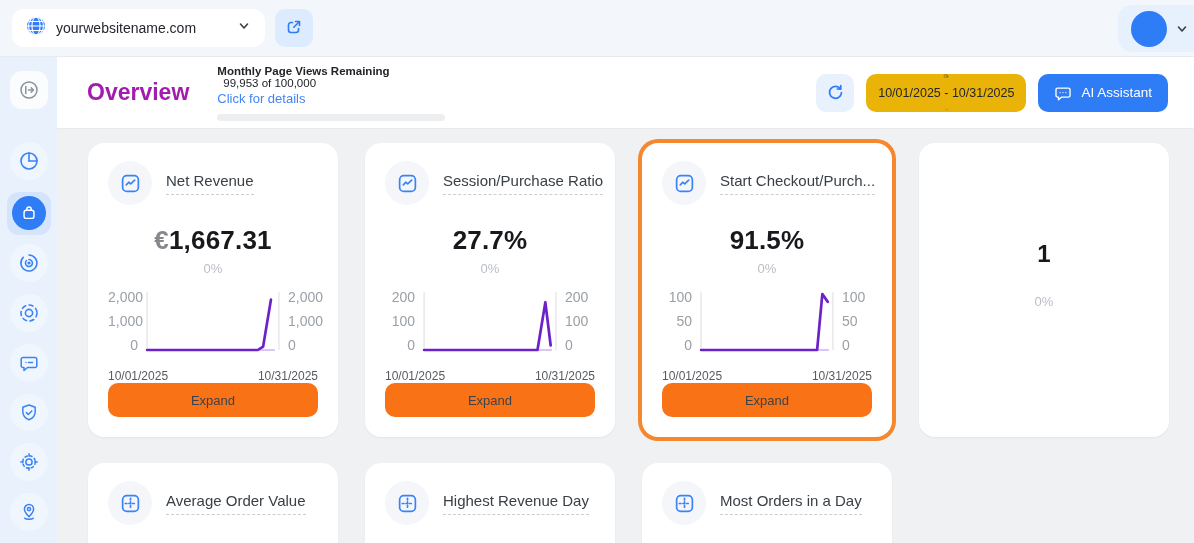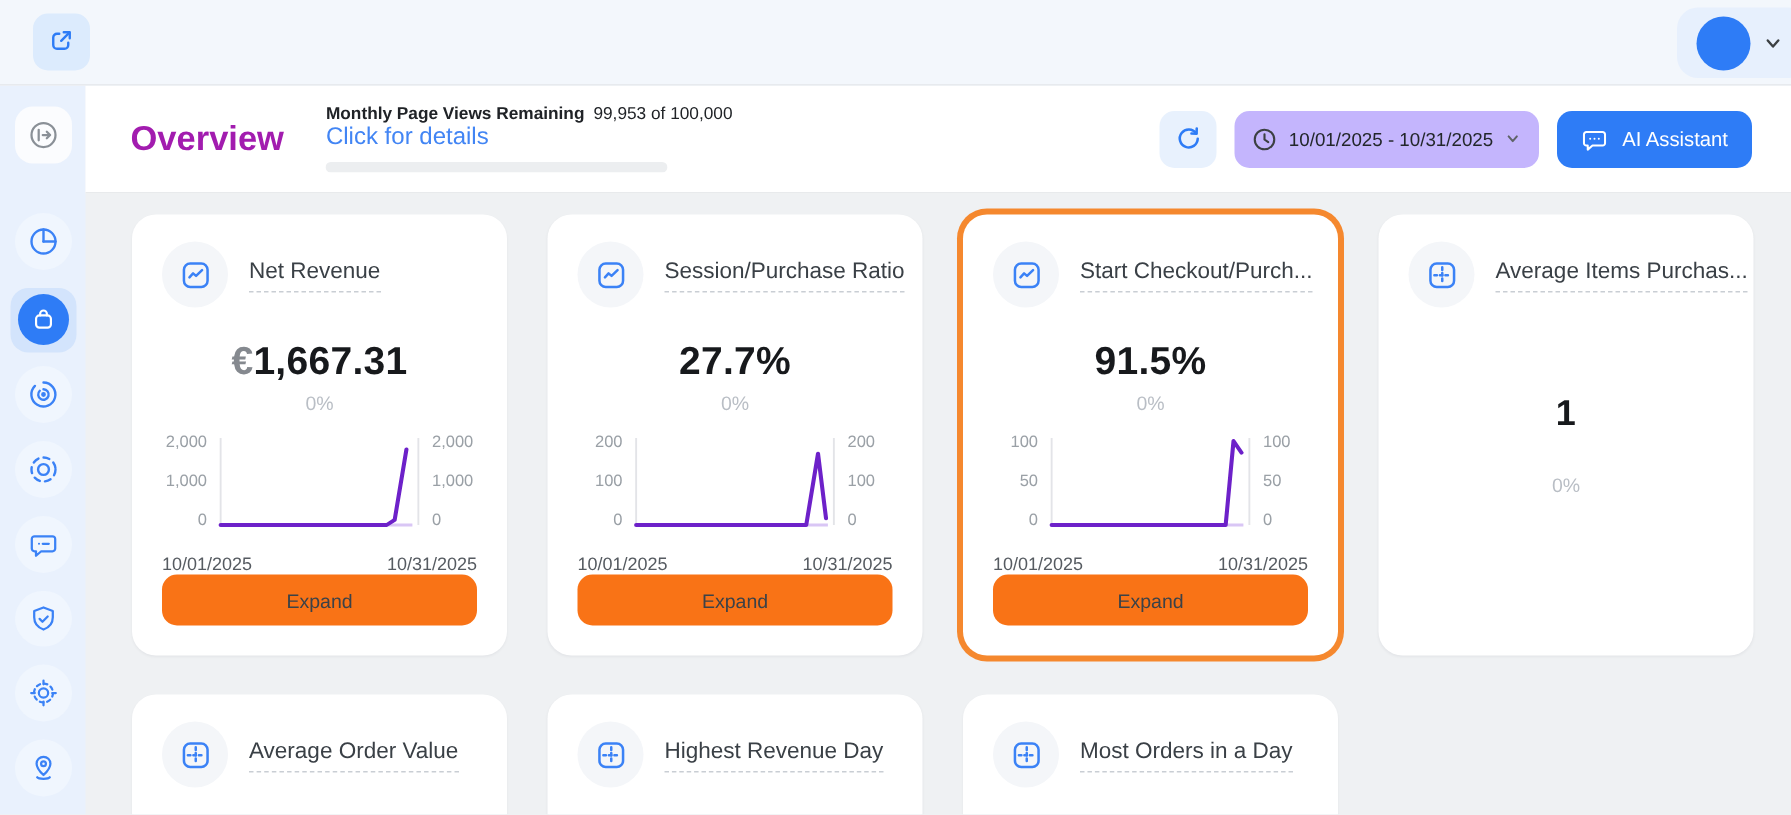--- a/index.html
+++ b/index.html
@@ -34,31 +34,31 @@
   .active-core { width:34px; height:34px; border-radius:50%; background:#2e7cf6;
                  display:flex; align-items:center; justify-content:center; }
 
   .main { flex:1; min-width:0; display:flex; flex-direction:column; }
 
   
   .page-header { height:72px; background:#fff; border-bottom:1px solid #e8eaec;
                  display:flex; align-items:center; padding:0 26px 0 30px; }
   .page-title { font-size:23px; font-weight:700; color:#a21caf; }
   .quota { margin-left:28px; }
-  .quota-top { display:flex; align-items:flex-start; white-space:nowrap; }
+  .quota-top { display:flex; align-items:flex-start; white-space:nowrap;flex-direction:column; }
   .quota-label { font-size:11.5px; font-weight:700; color:#202327; }
   .quota-value { font-size:11.5px; color:#202327; margin-left:6px; }
-  .quota-link { font-size:16px; color:#4285f4; cursor:pointer; display:inline-block; margin-top:1px; }
+  .quota-link { font-size:13px; color:#4285f4; cursor:pointer; display:inline-block; margin-top:1px; }
   .quota-bar { width:228px; height:7px; border-radius:4px; background:#f0f1f2; margin-top:7px; overflow:hidden; }
   .quota-fill { height:100%; width:100%; background:#eceef0; }
   .header-actions { margin-left:auto; display:flex; align-items:center; gap:12px; }
   .refresh-btn { width:38px; height:38px; border-radius:10px; background:#e8f1fd; border:none;
                  display:flex; align-items:center; justify-content:center; cursor:pointer; }
-  .date-pill { height:38px; border-radius:10px; background:#c4b5fd; display:flex; align-items:center;
-               padding:0 12px; gap:8px; cursor:pointer; }
+  .date-pill { height:38px; border-radius:10px; background:#eab308; display:flex; align-items:center;
+               padding:0 12px; gap:8px; cursor:pointer;flex-direction:column; }
   .date-text { font-size:12.5px; color:#23272b; }
   .ai-btn { height:38px; border-radius:10px; background:#2e7cf6; border:none; display:flex;
             align-items:center; gap:9px; padding:0 16px; cursor:pointer;text-align:center; }
   .ai-label { color:#fff; font-size:13.5px; font-weight:500; }
 
   
   .content { flex:1; padding:14px 13px 0 31px; overflow:hidden; }
   .grid { display:grid; grid-template-columns:repeat(4,250px); column-gap:27px; row-gap:26px; }
   .card { background:#fff; border-radius:16px; height:294px; padding:18px 20px 20px;
           display:flex; flex-direction:column; box-shadow:0 1px 2px rgba(16,24,40,.05); }
@@ -68,36 +68,54 @@
   .icon-bubble { width:44px; height:44px; border-radius:50%; background:#f4f6f9; flex-shrink:0;
                  display:flex; align-items:center; justify-content:center; }
   .card-title { margin-left:14px; font-size:15px; color:#3a4046; white-space:nowrap;
                 border-bottom:1px dashed #c9ced4; padding-bottom:5px; cursor:default; }
   .value-row { text-align:center; margin-top:20px; font-size:26px; font-weight:700; color:#17191c;
                letter-spacing:.2px; }
   .currency { color:#85898f; }
   .delta { text-align:center; font-size:13px; color:#b9bec5; margin-top:5px; }
   .chart-wrap { display:flex; margin-top:12px; }
   .ticks { width:37px; display:flex; flex-direction:column; justify-content:space-between;
-           font-size:11px; color:#9aa0a6; padding:1px 0 3px; }
+           font-size:14px; color:#9aa0a6; padding:1px 0 3px; }
   .ticks.left  { text-align:right; padding-right:7px; }
   .ticks.right { text-align:left;  padding-left:7px; }
   .mini-chart { flex:1; height:68px; }
   .mini-chart svg { width:100%; height:100%; display:block; }
   .dates { display:flex; justify-content:space-between; font-size:12px; color:#565b61; margin-top:13px; }
   .expand-btn { margin-top:auto; height:36px; border:none; border-radius:10px; background:#f97316;
                 font-family:"Liberation Sans", sans-serif; font-size:13px; color:#3c4248; cursor:pointer; }
   .big-center { flex:1; display:flex; flex-direction:column; justify-content:center; padding-bottom:30px; }
   .big-center .value-row { font-size:24px; font-weight:600; margin-top:0; }
   .big-center .delta { margin-top:26px; }
 </style>
 </head>
 <body>
 
 <div class="topbar">
+  <div class="site-pill">
+    <span>
+      <svg width="20" height="20" viewBox="0 0 20 20">
+          <circle cx="10" cy="10" r="9" fill="#2e7cf6"></circle>
+          <ellipse cx="10" cy="10" rx="4" ry="9" fill="none" stroke="#fff" stroke-width="1.1"></ellipse>
+          <ellipse cx="10" cy="10" rx="7.5" ry="9" fill="none" stroke="#fff" stroke-width="1.1"></ellipse>
+          <line x1="1" y1="10" x2="19" y2="10" stroke="#fff" stroke-width="1.1"></line>
+          <line x1="2.3" y1="5.5" x2="17.7" y2="5.5" stroke="#fff" stroke-width="1.1"></line>
+          <line x1="2.3" y1="14.5" x2="17.7" y2="14.5" stroke="#fff" stroke-width="1.1"></line>
+        </svg>
+    </span>
+    <span class="site-name">yourwebsitename.com</span>
+    <span>
+      <svg width="14" height="14" viewBox="0 0 14 14">
+          <polyline points="3.5,5 7,9 10.5,5" fill="none" stroke="#3c4043" stroke-width="1.6" stroke-linecap="round" stroke-linejoin="round"></polyline>
+        </svg>
+    </span>
+  </div>
   <button class="ext-btn">
     <span>
       <svg width="18" height="18" viewBox="0 0 18 18" fill="none" stroke="#2e7cf6" stroke-width="1.6" stroke-linecap="round" stroke-linejoin="round">
           <path d="M7.5 4.5H6a2.5 2.5 0 0 0-2.5 2.5v5A2.5 2.5 0 0 0 6 14.5h5a2.5 2.5 0 0 0 2.5-2.5v-1.5"></path>
           <polyline points="10.5,3.5 14.5,3.5 14.5,7.5"></polyline>
           <line x1="14.2" y1="3.8" x2="8.8" y2="9.2"></line>
         </svg>
     </span>
   </button>
   <div class="avatar-wrap">
@@ -335,30 +353,20 @@
               </div>
           </div>
           <div class="dates">
               <span>10/01/2025</span>
               <span>10/31/2025</span>
             </div>
           <button class="expand-btn">Expand</button>
         </div>
 
         <div class="card">
-          <div class="card-head">
-            <span class="icon-bubble">
-                <svg width="21" height="21" viewBox="0 0 20 20" fill="none" stroke="#3b82f6" stroke-width="1.6" stroke-linecap="round">
-                  <rect x="2.5" y="2.5" width="15" height="15" rx="4"></rect>
-                  <line x1="10" y1="5" x2="10" y2="15" stroke-dasharray="1.6 1.9"></line>
-                  <line x1="5" y1="10" x2="15" y2="10" stroke-dasharray="1.6 1.9"></line>
-                </svg>
-              </span>
-            <span class="card-title">Average Items Purchas...</span>
-          </div>
           <div class="big-center">
             <div class="value-row">1</div>
             <div class="delta">0%</div>
           </div>
         </div>
 
         <div class="card stub">
           <div class="card-head">
             <span class="icon-bubble">
                 <svg width="21" height="21" viewBox="0 0 20 20" fill="none" stroke="#3b82f6" stroke-width="1.6" stroke-linecap="round">

